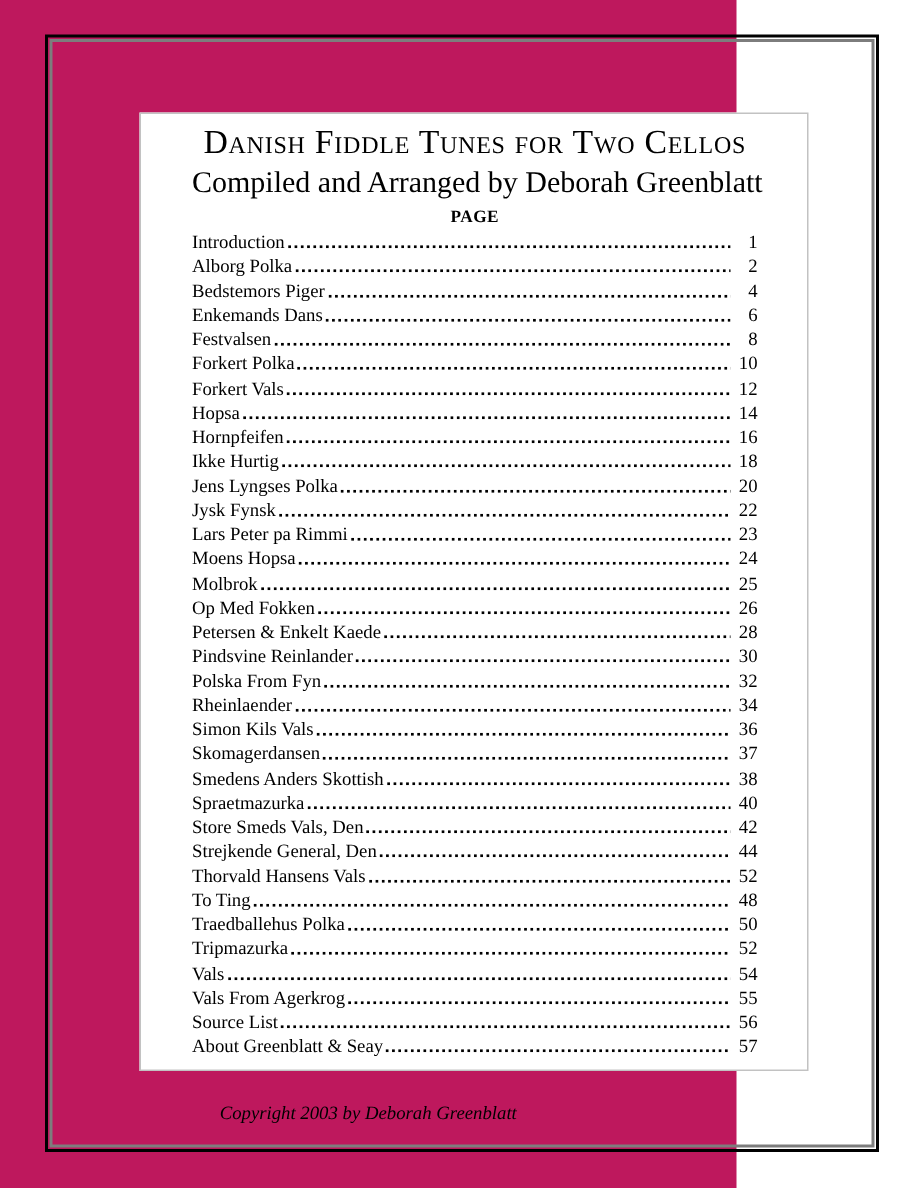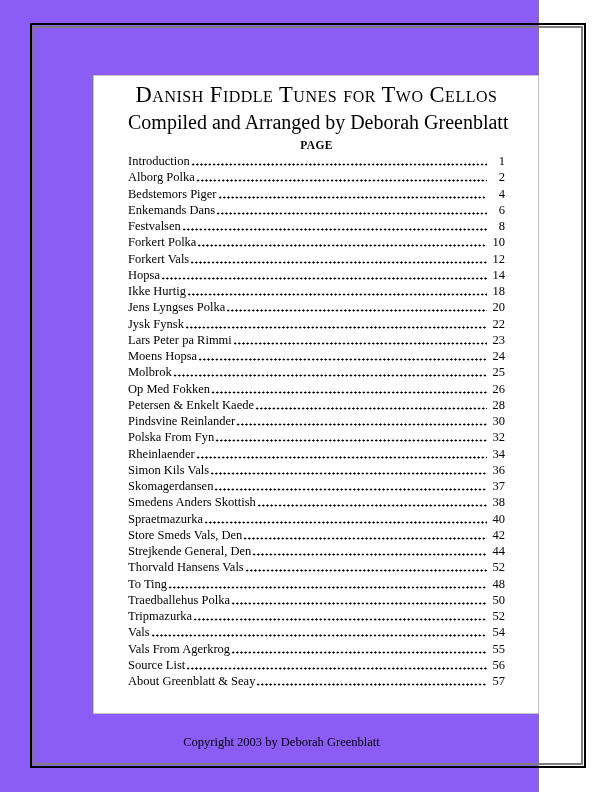--- a/index.html
+++ b/index.html
@@ -6,22 +6,21 @@
   body {
     width: 612px; height: 792px;
     background: #ffffff;
     font-family: "Liberation Serif", "DejaVu Serif", serif;
     color: #000;
     overflow: hidden;
   }
   .page {
     position: relative;
     width: 491px; height: 792px;
-    background: #8b5cf6;
-    padding-left: 48px;
+    background: #be185d;
   }
   
   .frame-outer {
     position: absolute; left: 30px; top: 23px;
     width: 556px; height: 745px;
     border: 2px solid #000000;
     padding: 1px;
     box-sizing: border-box;
   }
   .frame-inner {
@@ -81,24 +80,25 @@
     background-repeat: repeat-x;
     background-position: left bottom;
   }
   .toc-page {
     min-width: 15px;
     text-align: right;
     white-space: nowrap;
     font-weight: normal;
   }
   .copyright {
-    position: absolute; left: 12px; top: 735px;
+    position: absolute; left: 0; top: 735px;
     width: 100%;
     text-align: center;
     font-size: 12.5px;
+    font-style: italic;
   }
 </style>
 </head>
 <body>
 
 <div class="page">
 
   <div class="frame-outer">
     <div class="frame-inner"></div>
   </div>
@@ -142,20 +142,25 @@
           <span class="toc-title">Forkert Vals</span>
           <span class="toc-dots"></span>
           <span class="toc-page">12</span>
         </div>
         <div class="toc-row">
           <span class="toc-title">Hopsa</span>
           <span class="toc-dots"></span>
           <span class="toc-page">14</span>
         </div>
         <div class="toc-row">
+          <span class="toc-title">Hornpfeifen</span>
+          <span class="toc-dots"></span>
+          <span class="toc-page">16</span>
+        </div>
+        <div class="toc-row">
           <span class="toc-title">Ikke Hurtig</span>
           <span class="toc-dots"></span>
           <span class="toc-page">18</span>
         </div>
         <div class="toc-row">
           <span class="toc-title">Jens Lyngses Polka</span>
           <span class="toc-dots"></span>
           <span class="toc-page">20</span>
         </div>
         <div class="toc-row">

